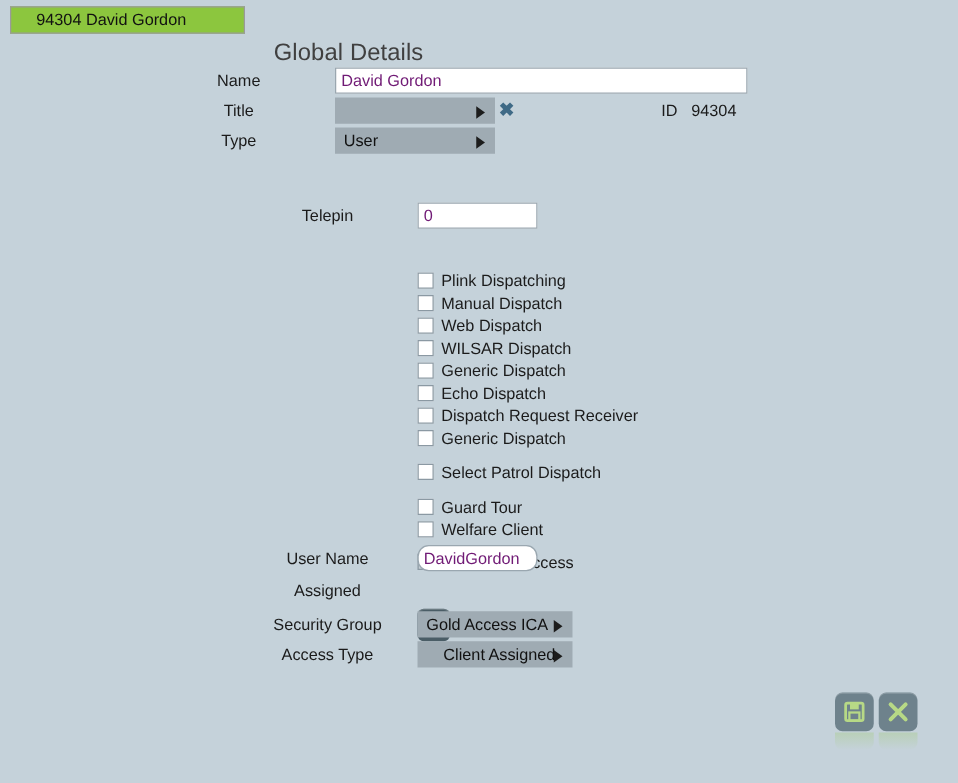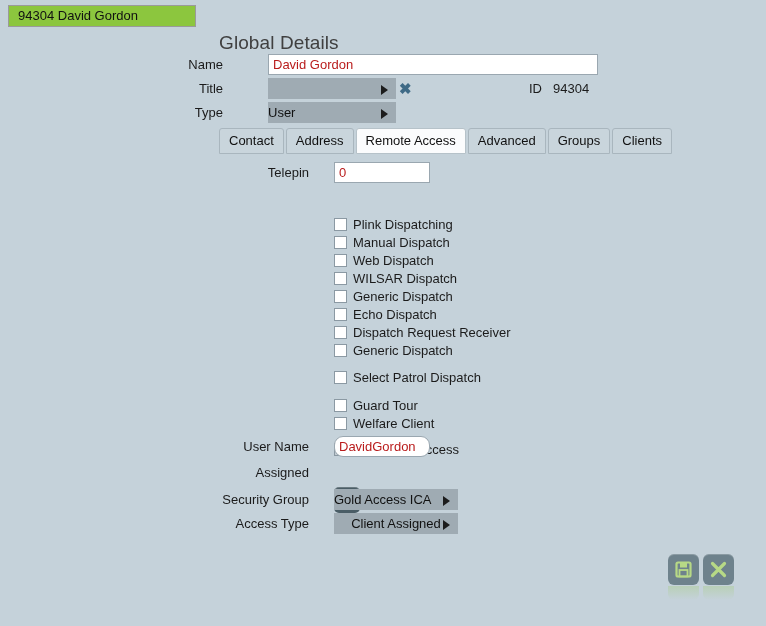--- a/index.html
+++ b/index.html
@@ -26,21 +26,21 @@
   .record-tab {
     position: absolute;
     left: 8px; top: 5px;
     width: 188px; height: 22px;
     background: #8cc63e;
     border: 1px solid #9a9a9a;
     box-sizing: border-box;
     font-size: 13px;
     color: #111;
     line-height: 20px;
-    padding-left: 9px;
+    padding-left: 20px;
     white-space: nowrap;
     overflow: hidden;
     cursor: pointer;
   }
 
   
   #details-panel {
     position: absolute;
     left: 0; top: 30px;
     width: 766px;
@@ -54,49 +54,50 @@
     letter-spacing: 0.1px;
   }
 
   .form-row {
     position: absolute;
     left: 0;
     height: 22px;
   }
   .field-label {
     position: absolute;
-    text-align: right;
+    text-align: center;
     font-size: 13px;
     color: #1b1b1b;
     line-height: 22px;
     white-space: nowrap;
   }
 
   .text-input {
     position: absolute;
     background: #ffffff;
     border: 1px solid #9aa7b0;
     box-sizing: border-box;
     height: 21px;
     font-family: "Liberation Sans", sans-serif;
     font-size: 13px;
-    color: #b91c1c;
+    color: #701a75;
     line-height: 19px;
     padding: 8px 4px;
     outline: none;
   }
 
   .dropdown {
     position: absolute;
     height: 21px;
     background: #9fabb3;
     box-sizing: border-box;
     font-size: 13px;
     color: #111;
     line-height: 21px;
+    padding-left: 7px;
     cursor: pointer;
     white-space: nowrap;
     overflow: hidden;
   }
   .dropdown .arrow {
     position: absolute;
     right: 8px; top: 50%;
     margin-top: -4px;
     width: 0; height: 0;
     border-left: 7px solid #1c1c1c;
@@ -252,35 +253,20 @@
   </div>
 
   <div class="form-row" style="top:72px;">
     <span class="field-label" style="left:159px; width:64px;">Type</span>
     <div class="dropdown" style="left:268px; top:0; width:128px;">
       <span>User</span>
       <span class="arrow"></span>
     </div>
   </div>
 
-  <div id="tabstrip">
-    <div class="tab">
-      <span>Contact</span>
-    </div><div class="tab">
-      <span>Address</span>
-    </div><div class="tab active">
-      <span>Remote Access</span>
-    </div><div class="tab">
-      <span>Advanced</span>
-    </div><div class="tab">
-      <span>Groups</span>
-    </div><div class="tab">
-      <span>Clients</span>
-    </div>
-  </div>
 
   <div class="form-row" style="top:132px;">
     <span class="field-label" style="left:215px; width:94px;">Telepin</span>
     <input class="text-input" style="left: 334px; top: 0px; width: 96px;" value="0">
   </div>
 
   <div class="cb-row" style="top:186px;">
     <span class="cb-box"></span>
     <span class="cb-label">Plink Dispatching</span>
   </div>

